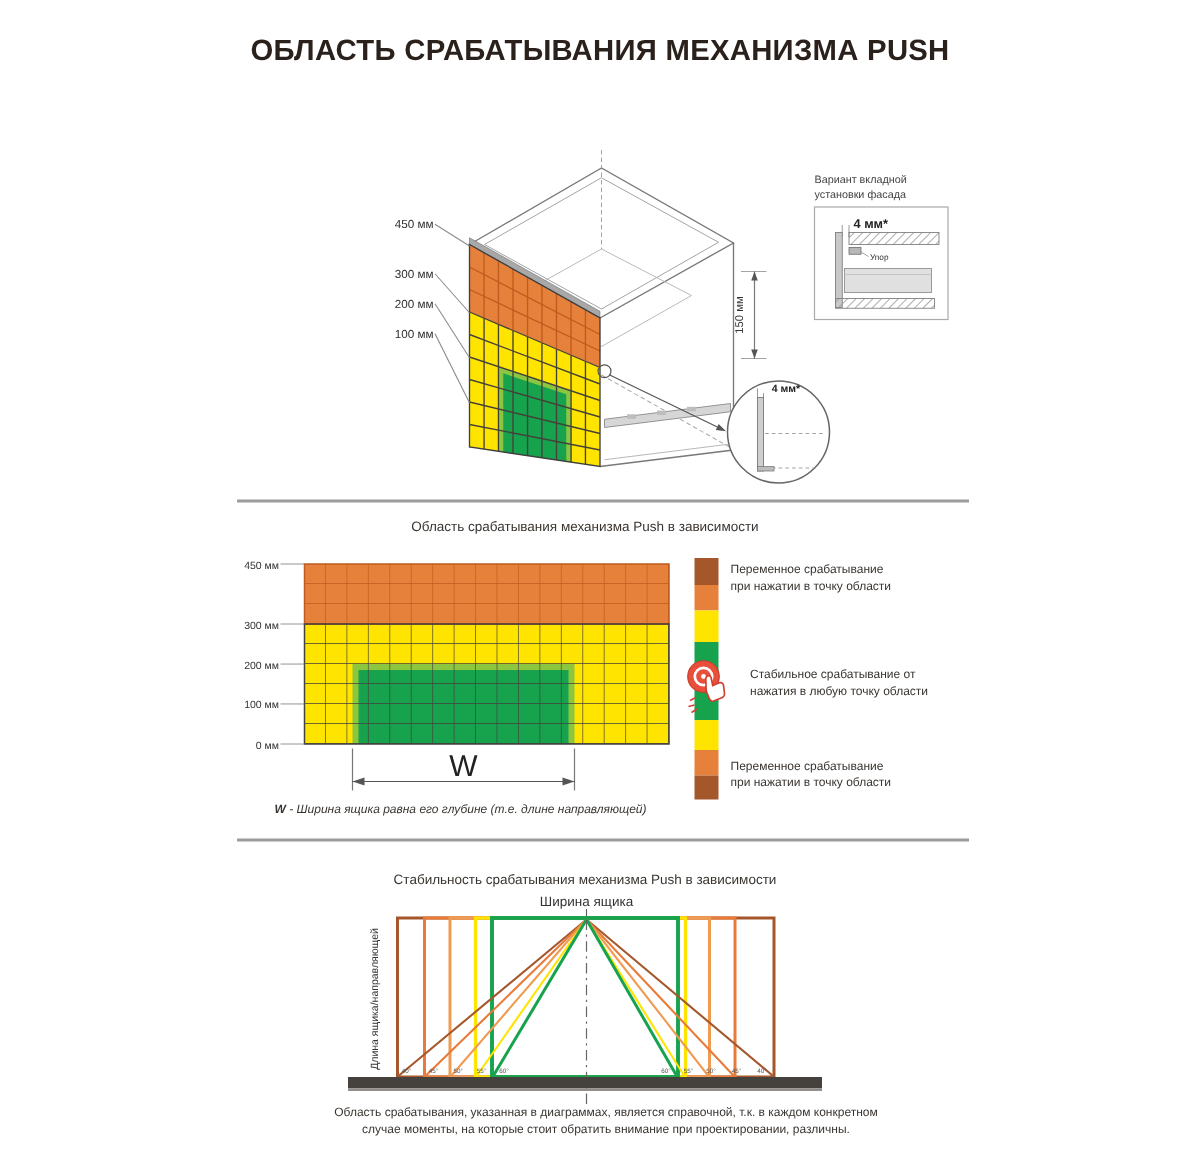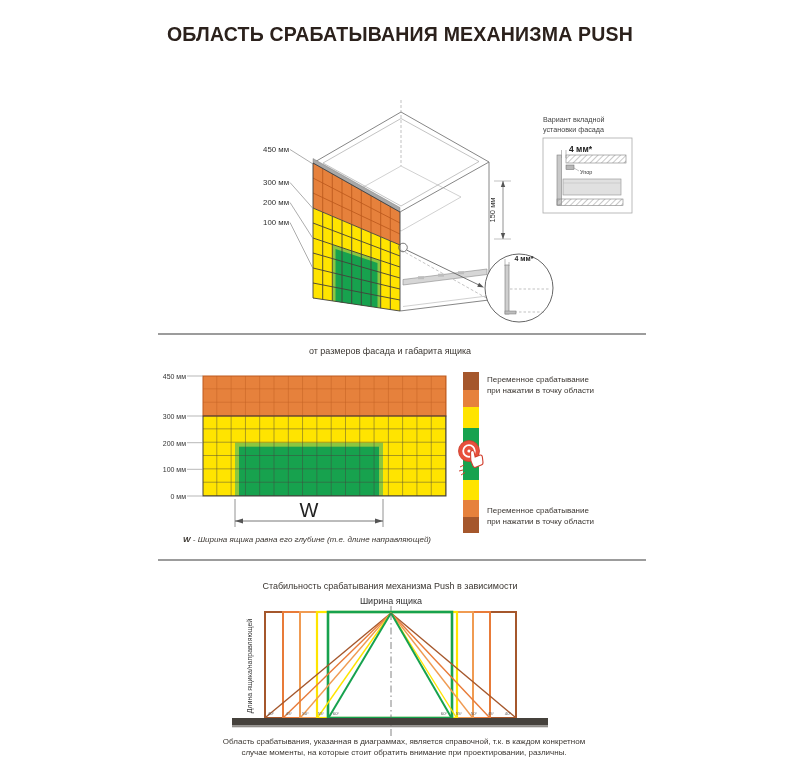--- a/index.html
+++ b/index.html
@@ -150,21 +150,21 @@
       <text x="580" y="173.5" font-size="5.5" fill="#333">Упор</text>
       <rect x="563" y="179" width="58" height="16" fill="#e0e0e0" stroke="#909090" stroke-width="0.6"></rect>
       <line x1="563" y1="183" x2="621" y2="183" stroke="#bbb" stroke-width="0.5"></line>
       <rect x="557" y="199" width="66" height="6.5" fill="url(#hatch1)" stroke="#808080" stroke-width="0.6"></rect>
     </g>
   </svg>
 
   <div class="abs sep" style="top:333px"></div>
 
   <div class="abs sec-title" style="top:345px">
-    <div>от размеров фасада и габарита ящика</div>
+    <div>Область срабатывания механизма Push в зависимости</div>
   </div>
 
   <svg style="left:160px;top:340px;z-index:1" width="300" height="215" viewBox="160 340 300 215">
     <defs>
       <pattern id="pgo" width="14.294" height="13.333" patternUnits="userSpaceOnUse" x="203" y="376">
         <path d="M14.294 0 V13.333 M0 13.333 H14.294" stroke="#BE5B1E" stroke-width="0.9" fill="none"></path>
       </pattern>
       <pattern id="pgd" width="14.294" height="13.333" patternUnits="userSpaceOnUse" x="203" y="416">
         <path d="M14.294 0 V13.333 M0 13.333 H14.294" stroke="#44403A" stroke-width="0.9" fill="none"></path>
       </pattern>
@@ -227,20 +227,24 @@
       <line x1="5" y1="31" x2="9" y2="29"></line>
       <line x1="4" y1="35" x2="8" y2="34"></line>
       <line x1="6" y1="39" x2="10" y2="36.5"></line>
     </g>
   </svg>
 
   <div class="abs legend-text" style="left:487px;top:375px">
     <div>Переменное срабатывание</div>
     <div>при нажатии в точку области</div>
   </div>
+  <div class="abs legend-text" style="left:500px;top:445px">
+    <div>Стабильное срабатывание от</div>
+    <div>нажатия в любую точку области</div>
+  </div>
   <div class="abs legend-text" style="left:487px;top:506px">
     <div>Переменное срабатывание</div>
     <div>при нажатии в точку области</div>
   </div>
 
   <div class="abs note" style="left:183px;top:535px">
     <b>W</b><span> - Ширина ящика равна его глубине (т.е. длине направляющей)</span>
   </div>
 
   <div class="abs sep" style="top:559px"></div>

